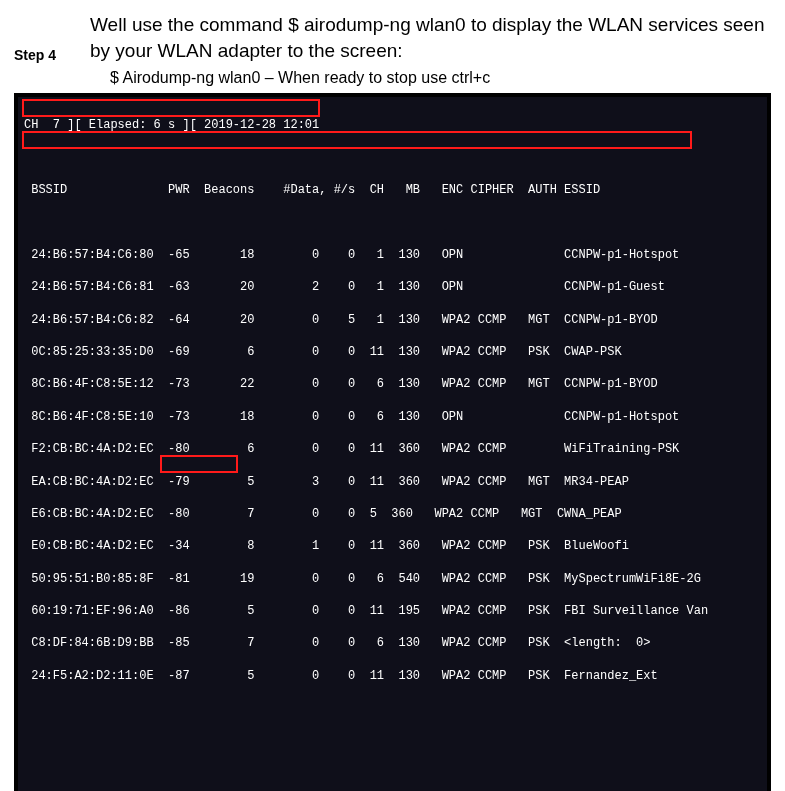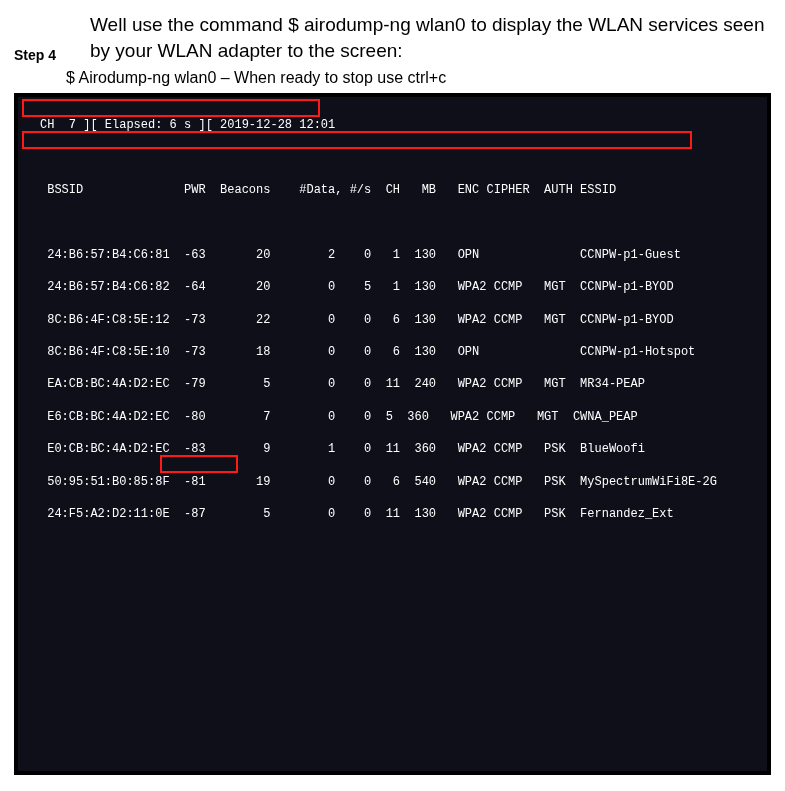--- a/index.html
+++ b/index.html
@@ -8,63 +8,68 @@
     font-size:14px;
     color:#000;
     background:#fff;
     width:785px;
     padding:12px 14px 18px 14px;
     box-sizing:border-box;
   }
   .step-row{display:flex;align-items:flex-end;margin-bottom:6px;}
   .step-label{font-weight:bold;font-size:14px;min-width:76px;}
   .step-text{font-size:19px;line-height:1.35;}
-  .cmd-line{margin-left:52px;font-size:16px;margin-bottom:6px;}
+  .cmd-line{margin-left:96px;font-size:16px;margin-bottom:6px;}
   .terminal{
     border:4px solid #000;
     background:#0f0f1a;
     color:#fff;
     font-family:"Courier New",monospace;
     font-size:12px;
     line-height:1.35;
     padding:4px 6px 6px 6px;
     white-space:pre;
     overflow:hidden;
     position:relative;
   }
   .hl{ 
     position:absolute;
     border:2px solid #ff1a1a;
     pointer-events:none;
     box-sizing:border-box;
   }
-  .rowpad{display:block;margin-left:16px;}
+  .rowpad{display:block;}
 </style>
 </head>
 <body>
 
 <div class="step-row">
   <div class="step-label">Step 4</div>
   <div class="step-text">Well use the command $ airodump-ng wlan0 to display the WLAN services seen by your WLAN adapter to the screen:</div>
 </div>
 <div class="cmd-line">$ Airodump-ng wlan0 – When ready to stop use ctrl+c</div>
 
 <div class="terminal">
 <span class="rowpad">CH  7 ][ Elapsed: 6 s ][ 2019-12-28 12:01</span>
 <span class="rowpad">&nbsp;</span>
 <span class="rowpad"> BSSID              PWR  Beacons    #Data, #/s  CH   MB   ENC CIPHER  AUTH ESSID</span>
 <span class="rowpad">&nbsp;</span>
+<span class="rowpad"> 24:B6:57:B4:C6:80  -65       18        0    0   1  130   OPN              CCNPW-p1-Hotspot</span>
 <span class="rowpad"> 24:B6:57:B4:C6:81  -63       20        2    0   1  130   OPN              CCNPW-p1-Guest</span>
 <span class="rowpad"> 24:B6:57:B4:C6:82  -64       20        0    5   1  130   WPA2 CCMP   MGT  CCNPW-p1-BYOD</span>
+<span class="rowpad"> 0C:85:25:33:35:D0  -69        6        0    0  11  130   WPA2 CCMP   PSK  CWAP-PSK</span>
 <span class="rowpad"> 8C:B6:4F:C8:5E:12  -73       22        0    0   6  130   WPA2 CCMP   MGT  CCNPW-p1-BYOD</span>
 <span class="rowpad"> 8C:B6:4F:C8:5E:10  -73       18        0    0   6  130   OPN              CCNPW-p1-Hotspot</span>
-<span class="rowpad"> EA:CB:BC:4A:D2:EC  -79        5        0    0  11  240   WPA2 CCMP   MGT  MR34-PEAP</span>
+<span class="rowpad"> F2:CB:BC:4A:D2:EC  -80        6        0    0  11  360   WPA2 CCMP        WiFiTraining-PSK</span>
+<span class="rowpad"> EA:CB:BC:4A:D2:EC  -79        5        3    0  11  360   WPA2 CCMP   MGT  MR34-PEAP</span>
 <span class="rowpad"> E6:CB:BC:4A:D2:EC  -80        7        0    0  5  360   WPA2 CCMP   MGT  CWNA_PEAP</span>
-<span class="rowpad"> E0:CB:BC:4A:D2:EC  -83        9        1    0  11  360   WPA2 CCMP   PSK  BlueWoofi</span>
+<span class="rowpad"> E0:CB:BC:4A:D2:EC  -34        8        1    0  11  360   WPA2 CCMP   PSK  BlueWoofi</span>
 <span class="rowpad"> 50:95:51:B0:85:8F  -81       19        0    0   6  540   WPA2 CCMP   PSK  MySpectrumWiFi8E-2G</span>
+<span class="rowpad"> 60:19:71:EF:96:A0  -86        5        0    0  11  195   WPA2 CCMP   PSK  FBI Surveillance Van</span>
+<span class="rowpad"> C8:DF:84:6B:D9:BB  -85        7        0    0   6  130   WPA2 CCMP   PSK  &lt;length:  0&gt;</span>
 <span class="rowpad"> 24:F5:A2:D2:11:0E  -87        5        0    0  11  130   WPA2 CCMP   PSK  Fernandez_Ext</span>
 <span class="rowpad">&nbsp;</span>
 
 
 
 
 
 
 
 

